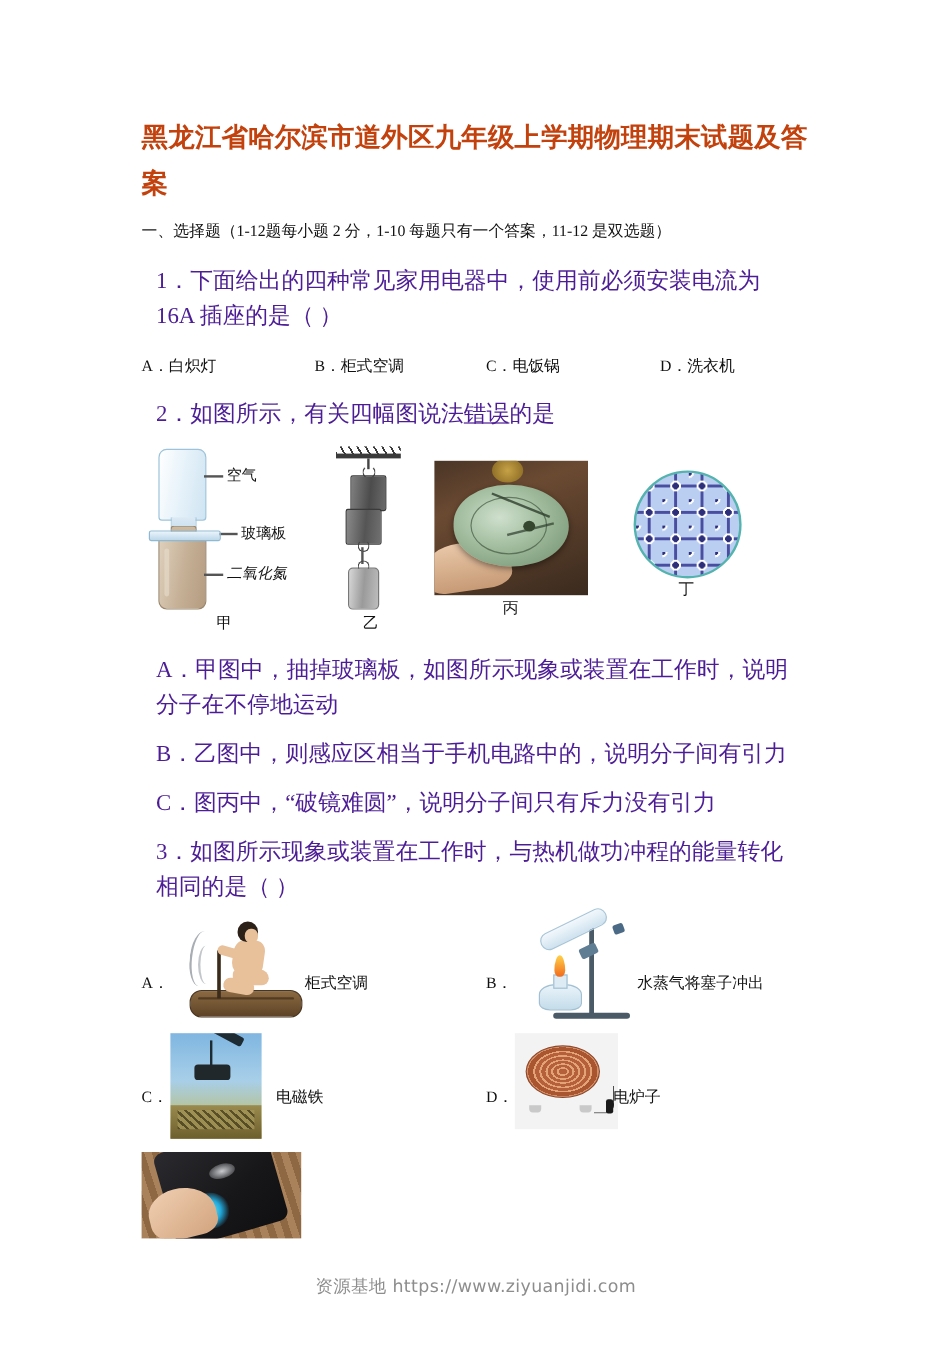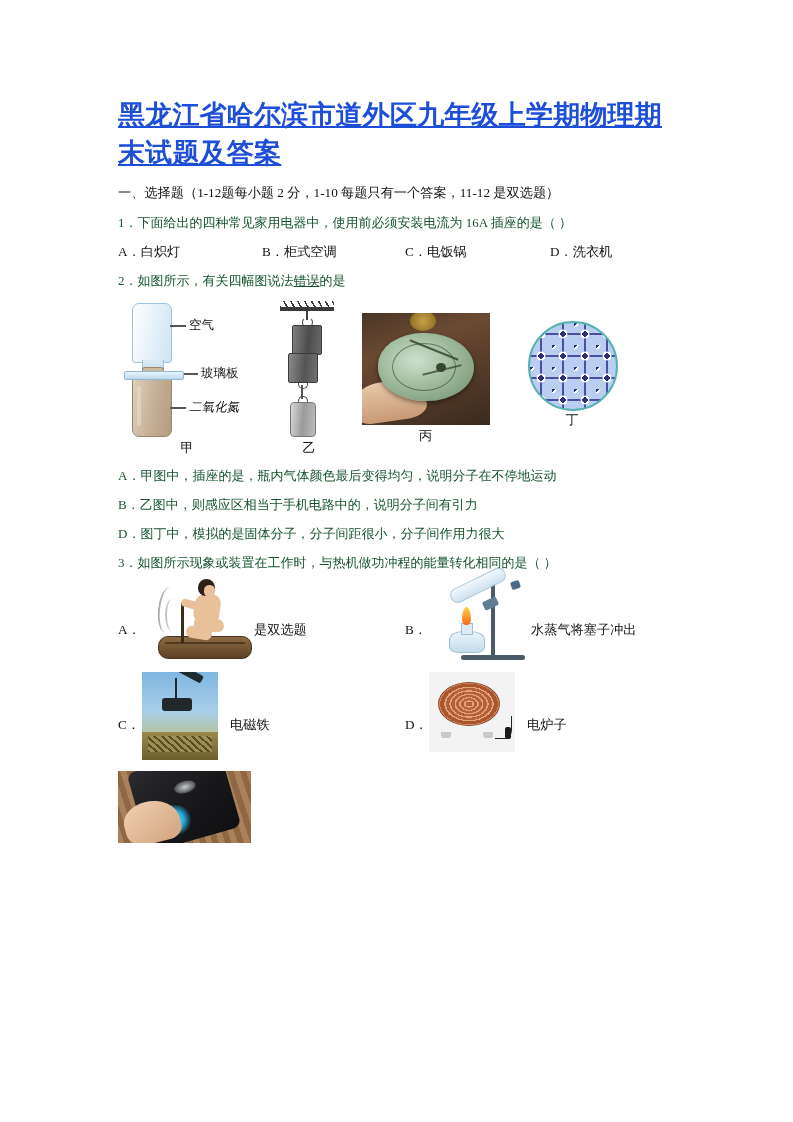--- a/index.html
+++ b/index.html
@@ -23,38 +23,37 @@
   }
   .content {
     position: absolute;
     left: 118px;
     top: 96px;
     width: 560px;
   }
   h1.doc-title {
     font-family: "Liberation Sans", "DejaVu Sans", sans-serif;
     font-weight: bold;
-    font-size: 27px;
+    font-size: 22px;
     line-height: 38px;
     margin: 0 0 6px 0;
     letter-spacing: 0.2px;
-    color: #1d4ed8;
-    text-decoration: underline;
+    color: #c2410c;
   }
   .sec-head {
     font-size: 13.2px;
     line-height: 30px;
     margin: 0;
     color: #111;
   }
   .q {
-    font-size: 13px;
+    font-size: 19px;
     line-height: 29px;
-    margin: 0;
-    color: #14532d;
+    margin: 12px;
+    color: #4c1d95;
   }
   .u-wrong { text-decoration: underline; }
   .opts {
     position: relative;
     height: 29px;
     font-size: 13.2px;
     line-height: 29px;
   }
   .opt {
     position: absolute;
@@ -512,42 +511,42 @@
 
       <div class="fig-cell ding">
         <div class="ding-art">
           <div class="lattice"></div>
         </div>
         <div class="fig-cap">丁</div>
       </div>
 
     </div>
 
-    <p class="q">A．甲图中，插座的是，瓶内气体颜色最后变得均匀，说明分子在不停地运动</p>
+    <p class="q">A．甲图中，抽掉玻璃板，如图所示现象或装置在工作时，说明分子在不停地运动</p>
     <p class="q">B．乙图中，则感应区相当于手机电路中的，说明分子间有引力</p>
-    <p class="q">D．图丁中，模拟的是固体分子，分子间距很小，分子间作用力很大</p>
+    <p class="q">C．图丙中，“破镜难圆”，说明分子间只有斥力没有引力</p>
 
     <p class="q">3．如图所示现象或装置在工作时，与热机做功冲程的能量转化相同的是（      ）</p>
 
     <div class="q3-row">
       <div class="q3-item" style="left:0px;">
         <span class="q3-letter" style="left:0px; top:44px;">A．</span>
         <div class="fire-art" style="left:36px; top:0px;">
           <div class="smoke"></div>
           <div class="smoke2"></div>
           <div class="log"></div>
           <div class="drill"></div>
           <div class="man-leg2"></div>
           <div class="man-body"></div>
           <div class="man-leg"></div>
           <div class="man-arm"></div>
           <div class="man-head"></div>
           <div class="man-face"></div>
         </div>
-        <span class="q3-label" style="left:136px; top:44px;">是双选题</span>
+        <span class="q3-label" style="left:136px; top:44px;">柜式空调</span>
       </div>
 
       <div class="q3-item" style="left:287px;">
         <span class="q3-letter" style="left:0px; top:44px;">B．</span>
         <div class="steam-art" style="left:26px; top:0px;">
           <div class="stand-pole"></div>
           <div class="stand-base"></div>
           <div class="tube"></div>
           <div class="clamp"></div>
           <div class="cork"></div>
@@ -574,30 +573,31 @@
       <div class="q3-item" style="left:287px;">
         <span class="q3-letter" style="left:0px; top:44px;">D．</span>
         <div class="stove-art" style="left:24px; top:0px;">
           <div class="stove-base"></div>
           <div class="coil"></div>
           <div class="stove-foot"></div>
           <div class="stove-foot2"></div>
           <div class="cord"></div>
           <div class="plug"></div>
         </div>
-        <span class="q3-label" style="left:122px; top:44px;">电炉子</span>
+        <span class="q3-label" style="left:106px; top:44px;">电炉子</span>
       </div>
     </div>
 
 
     <div class="q4-img-wrap">
       <div class="phone-art">
         <div class="phone-body"></div>
         <div class="hilight"></div>
         <div class="glow"></div>
         <div class="finger"></div>
       </div>
     </div>
 
 
   </div>
 
+  <div class="footer">资源基地 https://www.ziyuanjidi.com</div>
 </div>
 
 </body></html>

